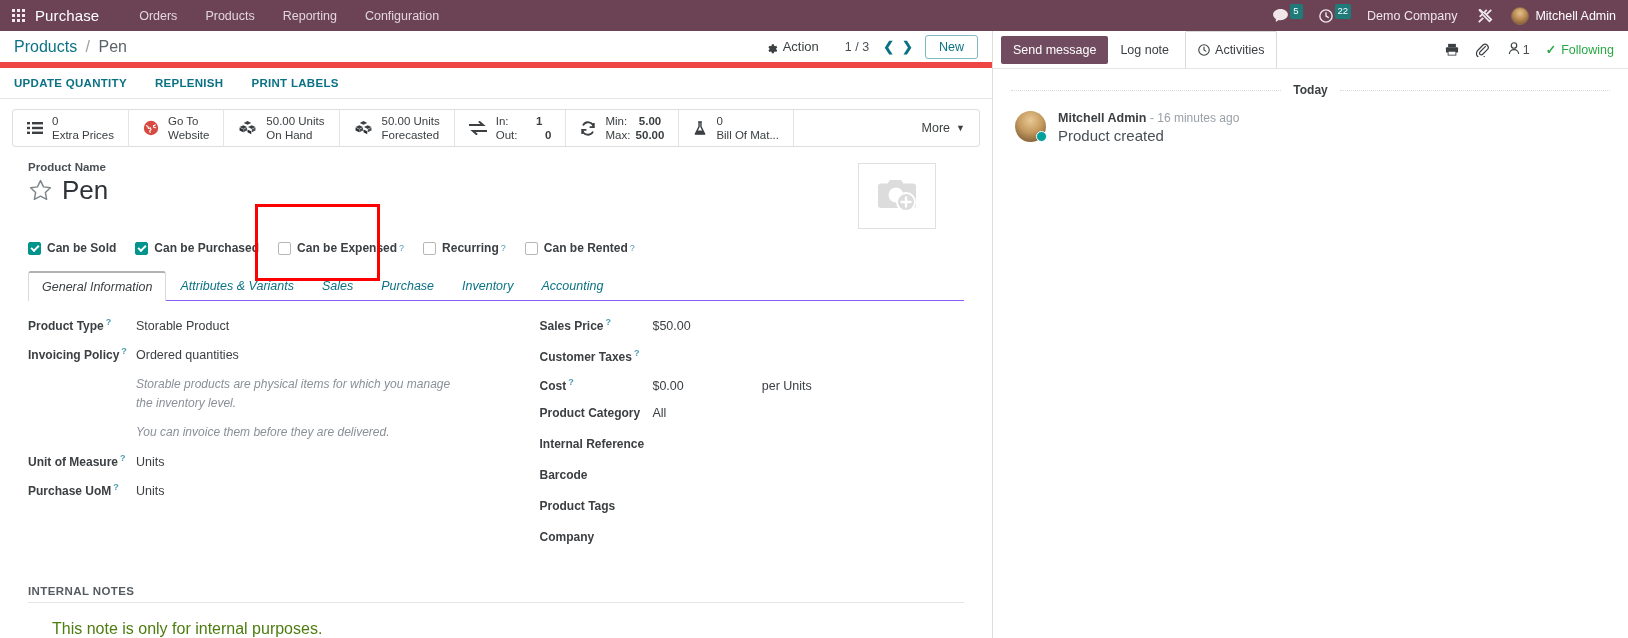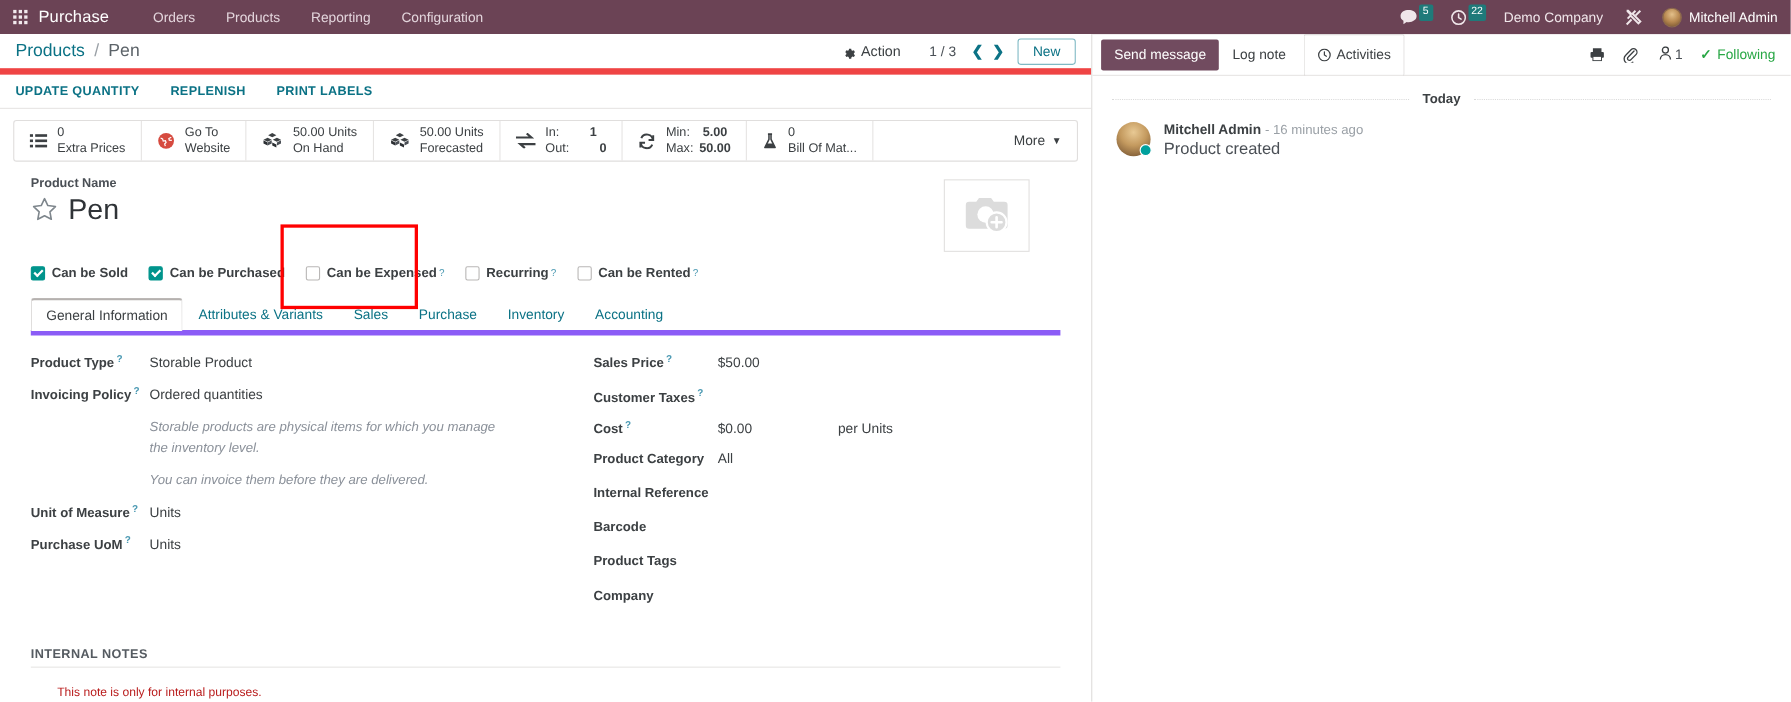--- a/index.html
+++ b/index.html
@@ -120,21 +120,21 @@
 
   .checks { display:flex; align-items:center; padding:12px 16px 0 16px; gap:0; }
   .chk-item { display:flex; align-items:center; margin-right:19px; cursor:pointer; }
   .cbox { width:13px;height:13px;border:1px solid #b9b7b6;border-radius:2px;background:#fff;margin-right:6px;display:flex;align-items:center;justify-content:center;}
   .cbox.on { background:#00948c; border-color:#00948c; }
   .cbox.on:after { content:""; width:6px;height:3px;border-left:2px solid #fff;border-bottom:2px solid #fff;transform:rotate(-45deg);margin-top:-2px;}
   .chk-lbl { font-size:12px; font-weight:bold; color:#3c4043; }
   .qm { color:#4c9ab3; font-size:9px; vertical-align:super; margin-left:2px; }
 
   
-  .tabs { display:flex; margin:16px 16px 0 16px; border-bottom:5px solid #8b5cf6; }
+  .tabs { display:flex; margin:16px 16px 0 16px; border-bottom:1px solid #8b5cf6;font-style:italic; }
   .tab {
     font-size:12.5px; padding:7px 13px; color:#0b7285; cursor:pointer;
     border:1px solid transparent; border-bottom:none; margin-bottom:-1px;
   }
   .tab.active { color:#3c4043; background:#fff; border-color:#dcdad9; border-top:2px solid #b5b1af; border-radius:3px 3px 0 0;}
 
   
   .fields { display:flex; padding:16px 16px 0 16px;gap:48px; }
   .fcol { width:50%; }
   .fcol.right { padding-left:20px; }
@@ -145,21 +145,21 @@
   .fval.empty { min-height:15px; }
   .fnote { font-size:12px; font-style:italic; color:#8a9099; line-height:1.55; margin:0 0 11px 108px; max-width:325px;}
   .per-unit { margin-left:78px; font-size:12.5px; color:#3c4043; }
 
   
   .notes-wrap { padding:28px 16px 0 16px; }
   .notes-head {
     font-size:11.5px; font-weight:bold; color:#555b61; letter-spacing:.4px;
     border-bottom:1px solid #e7e5e4; padding-bottom:5px;
   }
-  .notes-ph { font-size:11px; color:#b91c1c; padding-top:17px; padding-left:24px;}
+  .notes-ph { font-size:16px; color:#4d7c0f; padding-top:17px; padding-left:24px;}
 
   
   .chat-topbar { height:38px; display:flex; align-items:center; border-bottom:1px solid #e7e5e4; padding-left:8px;}
   .chat-btn { font-size:12.5px; padding:7px 12px; cursor:pointer; color:#3c4043; border-radius:2px;}
   .chat-btn.active { background:#714b5f; color:#fff; }
   .chat-btn.bordered { border:1px solid #dcdad9; border-bottom:none; height:38px; display:flex; align-items:center; margin-left:4px; position:relative; top:0;}
   .chat-act-ico { margin-right:5px; display:flex; }
   .chat-right { margin-left:auto; display:flex; align-items:center; padding-right:14px; gap:0; }
   .cr-ico { margin-right:16px; color:#4a4f55; cursor:pointer; display:flex; align-items:center;}
   .followers { display:flex; align-items:center; margin-right:16px; cursor:pointer; color:#4a4f55; font-size:12.5px;}

